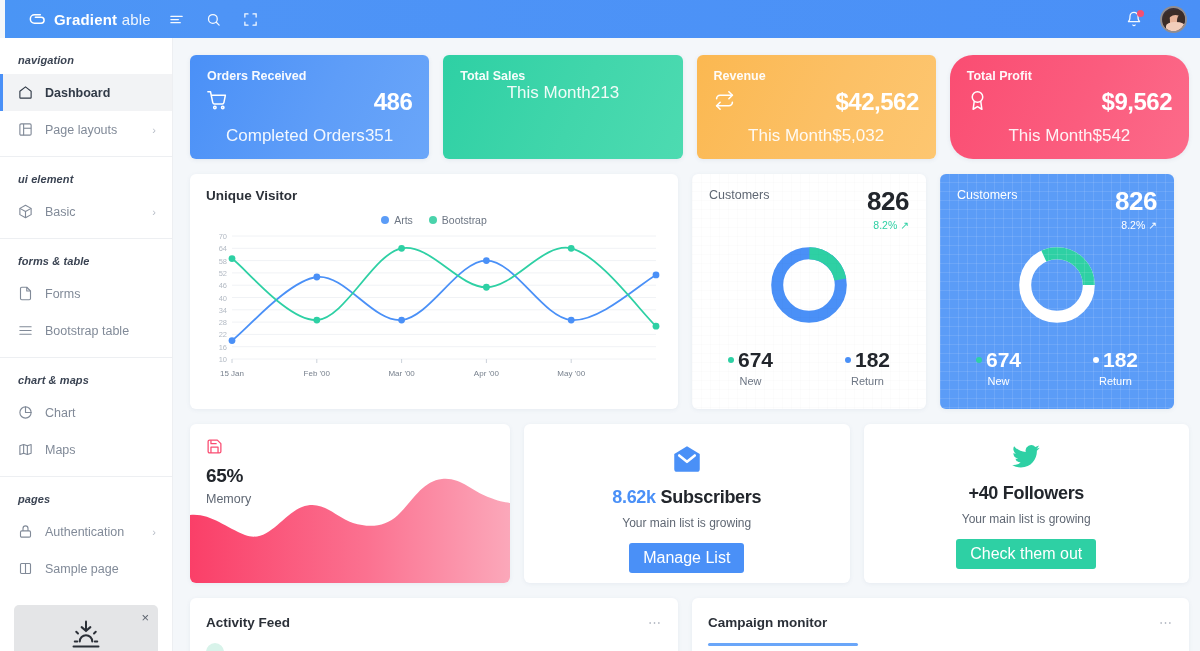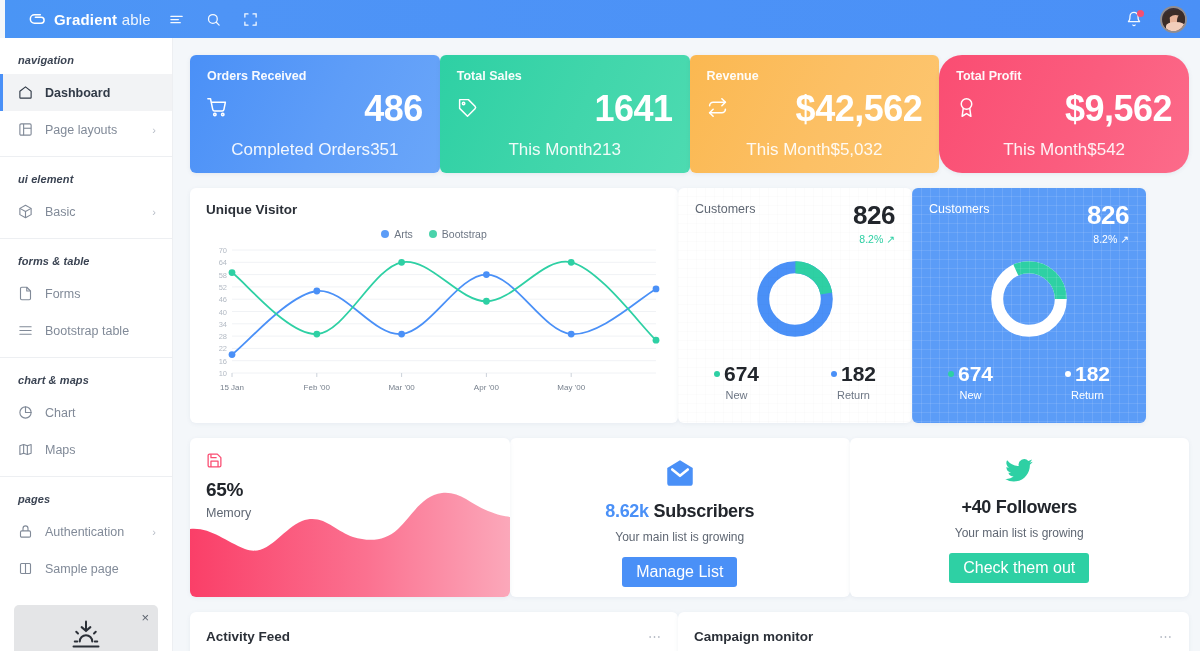--- a/index.html
+++ b/index.html
@@ -66,30 +66,30 @@
     padding:14px 12px 16px; text-align:center; position:relative;
   }
   .help-close { position:absolute; top:6px; right:9px; font-size:13px; color:#5c636e; cursor:pointer; line-height:1; }
   .help-icon { display:flex; justify-content:center; margin-bottom:8px; color:#2b3038; }
 
   
   .main {
     position:absolute; top:38px; left:173px; width:1027px; height:613px;
     background:#f4f7fa; padding:17px 11px 0 17px; overflow:hidden;
   }
-  .row { display:flex; margin-bottom:15px; }
+  .row { display:flex; gap:14px; margin-bottom:15px; }
 
   
   .stat-card {
     flex:1; border-radius:6px; padding:14px 17px 13px; color:#fff;
     box-shadow:0 1px 4px rgba(80,100,140,.10);
   }
   .stat-title { font-size:12.5px; font-weight:700; opacity:.96; }
   .stat-mid { display:flex; align-items:center; justify-content:space-between; margin:5px 0 10px; }
-  .stat-val { font-size:36px; font-weight:700; letter-spacing:-.5px; }
+  .stat-val { font-size:24px; font-weight:700; letter-spacing:-.5px; }
   .stat-foot { display:flex; align-items:center; justify-content:center; font-size:17px; opacity:.92; }
   .c-blue   { background:linear-gradient(115deg,#4a90f7 0%, #5e9df8 55%, #6aa6f9 100%); }
   .c-green  { background:linear-gradient(115deg,#2ed0a4 0%, #41d6ab 55%, #4ddbb1 100%); }
   .c-orange { background:linear-gradient(115deg,#fbb851 0%, #fcc065 55%, #fdc670 100%); }
   .c-pink   { background:linear-gradient(115deg,#fa4d72 0%, #fb5c7e 55%, #fc6b8a 100%);border-radius:23px; }
 
   
   .card { background:#fff; border-radius:6px; box-shadow:0 1px 4px rgba(80,100,140,.08); }
   .card-title { font-size:13.5px; font-weight:700; color:#2b3038; }
 
@@ -342,29 +342,20 @@
         <span class="stat-val">486</span>
       </div>
       <div class="stat-foot">
         <span>Completed Orders</span>
         <span>351</span>
       </div>
     </div>
 
     <div class="stat-card c-green">
       <div class="stat-title">Total Sales</div>
-      <div class="stat-mid">
-        <span>
-          <svg width="21" height="21" viewBox="0 0 24 24" fill="none" stroke="#fff" stroke-width="1.7" stroke-linejoin="round">
-              <path d="M20.6 13.4L12 22l-9-9V3h10l7.6 7.6a2 2 0 0 1 0 2.8z"></path>
-              <circle cx="7.5" cy="7.5" r="1.4"></circle>
-            </svg>
-        </span>
-        <span class="stat-val">1641</span>
-      </div>
       <div class="stat-foot">
         <span>This Month</span>
         <span>213</span>
       </div>
     </div>
 
     <div class="stat-card c-orange">
       <div class="stat-title">Revenue</div>
       <div class="stat-mid">
         <span>

